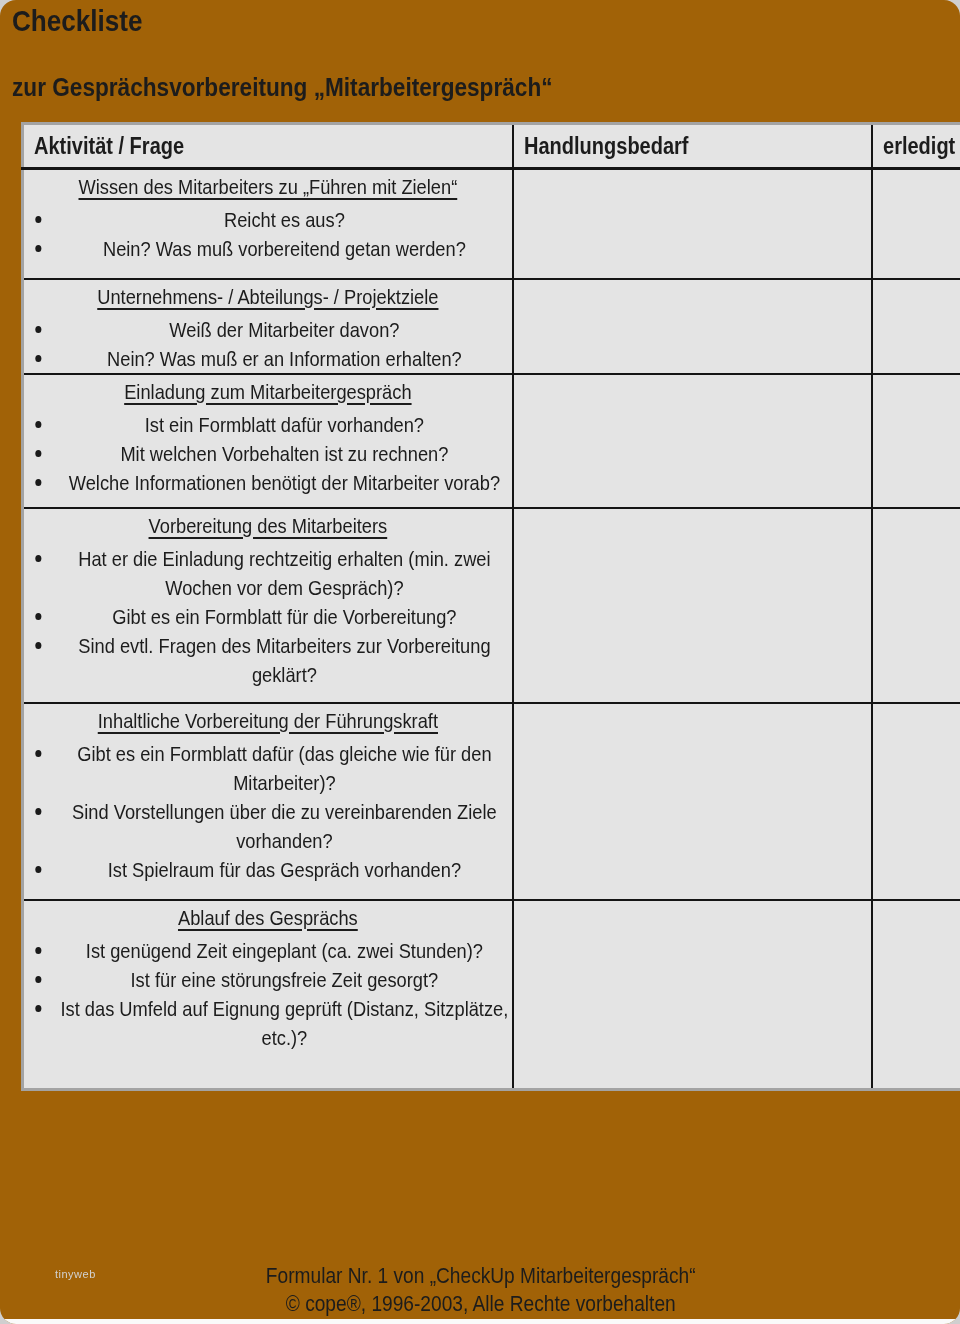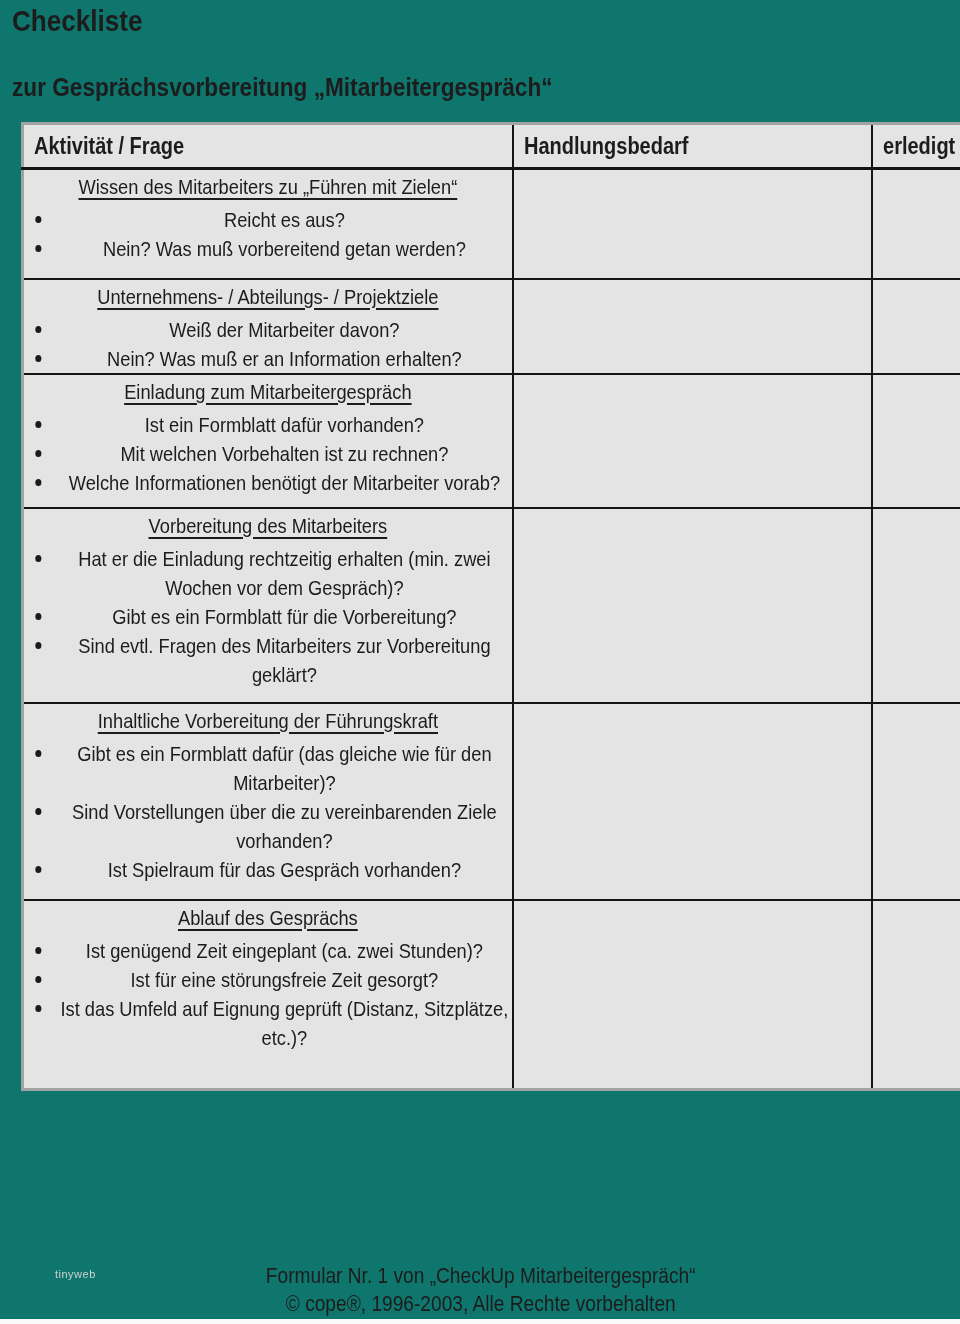--- a/index.html
+++ b/index.html
@@ -2,24 +2,25 @@
 <html lang="de"><head>
 <meta charset="utf-8">
 <title>Checkliste</title>
 <style>
   * { margin:0; padding:0; box-sizing:border-box; }
   html,body { background:#cfcfcf; }
   .page {
     position:relative;
     width:960px; height:1324px;
     margin:0 auto;
-    background:#0f766e;
+    background:#a16207;
     overflow:hidden;
     font-family:"Liberation Sans", sans-serif;
     color:#1c1c1c;
+    border-radius:16px;
   }
   
   .condense {
     display:block;
     width:115%;
     transform:scaleX(0.87);
     transform-origin:0 0;
   }
   .doc-title {
     position:absolute; left:12px; top:4px;

